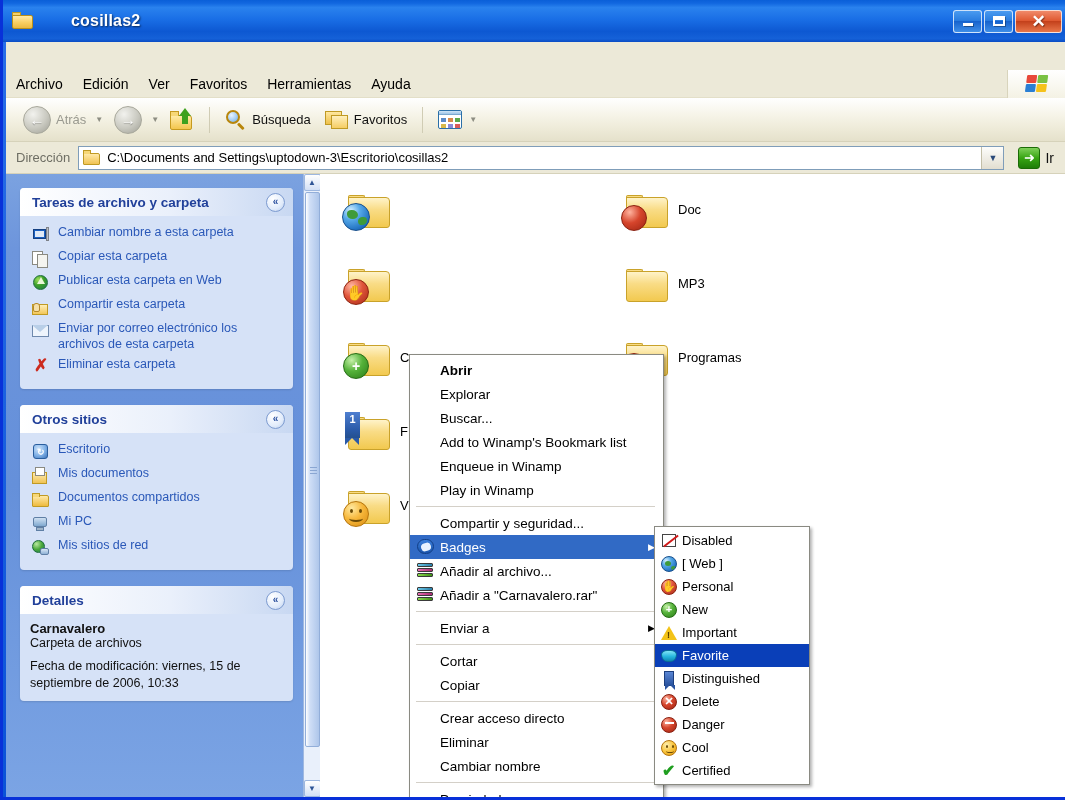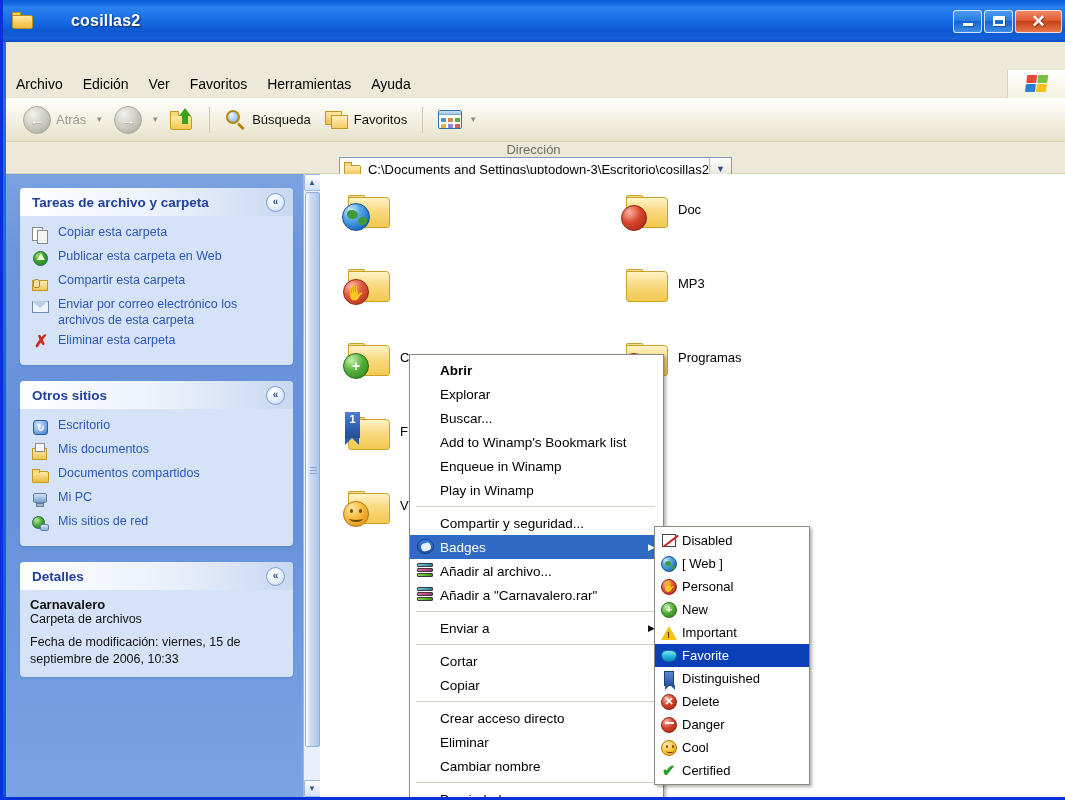--- a/index.html
+++ b/index.html
@@ -171,21 +171,20 @@
     background: linear-gradient(to bottom,#cfe4f6,#9dc4e6); border-bottom: 1px solid #7aa8cf; }
   .views-ico .cell { position: absolute; width: 5px; height: 4px; }
   .views-ico .r1 { top: 7px; } .views-ico .r2 { top: 13px; }
   .views-ico .c1 { left: 2px; } .views-ico .c2 { left: 9px; } .views-ico .c3 { left: 16px; }
 
   
   #addressbar {
     height: 32px; background: #ece9d8;
     display: flex; align-items: center; padding: 0 6px;
     border-bottom: 1px solid #d6d2ba;
-    flex-direction: column;
   }
   #addr-label { font-size: 13px; color: #6e6e64; padding: 0 8px 0 4px; }
   #addr-box {
     flex: 1; height: 24px; background: #fff; border: 1px solid #7f9db9;
     display: flex; align-items: center; padding-left: 4px;
   }
   .addr-folder { width: 18px; height: 15px; position: relative; margin-right: 6px; flex: 0 0 auto; }
   .addr-folder .fb {
     position: absolute; left: 0; bottom: 0; width: 17px; height: 12px;
     background: linear-gradient(to bottom,#ffe9a8,#f0c353); border: 1px solid #c09a24; border-radius: 1px 2px 1px 1px;
@@ -553,20 +552,28 @@
 
       <div id="sidebar">
 
         <div class="panel">
           <div class="panel-head">
             <span class="panel-title">Tareas de archivo y carpeta</span>
             <span class="chevron-btn">«</span>
           </div>
           <div class="panel-body">
             <div class="task-row">
+              <span class="ticon ic-rename">
+                  <span class="scr"></span>
+                  <span class="scr2"></span>
+                  <span class="bar"></span>
+                </span>
+              <span class="task-label">Cambiar nombre a esta carpeta</span>
+            </div>
+            <div class="task-row">
               <span class="ticon ic-copy">
                   <span class="p1"></span>
                   <span class="p2"></span>
                 </span>
               <span class="task-label">Copiar esta carpeta</span>
             </div>
             <div class="task-row">
               <span class="ticon ic-web">
                   <span class="globe"></span>
                   <span class="ar"></span>

